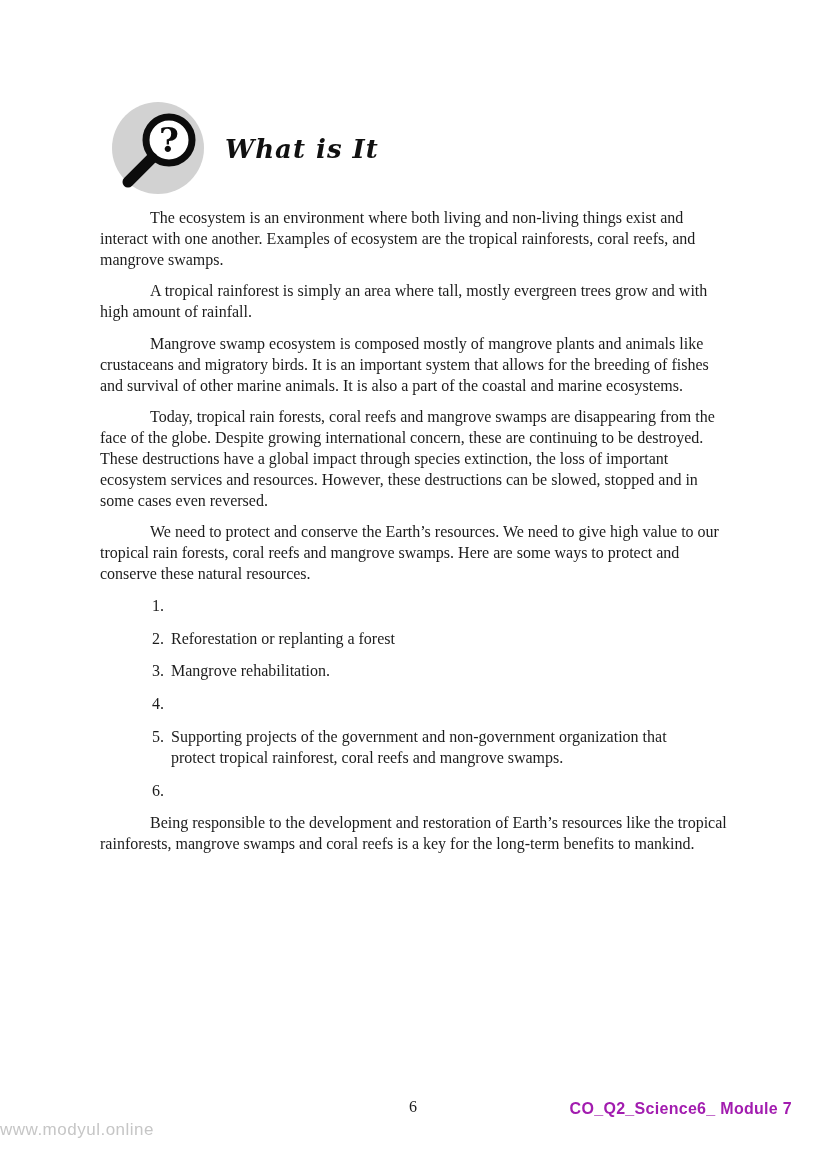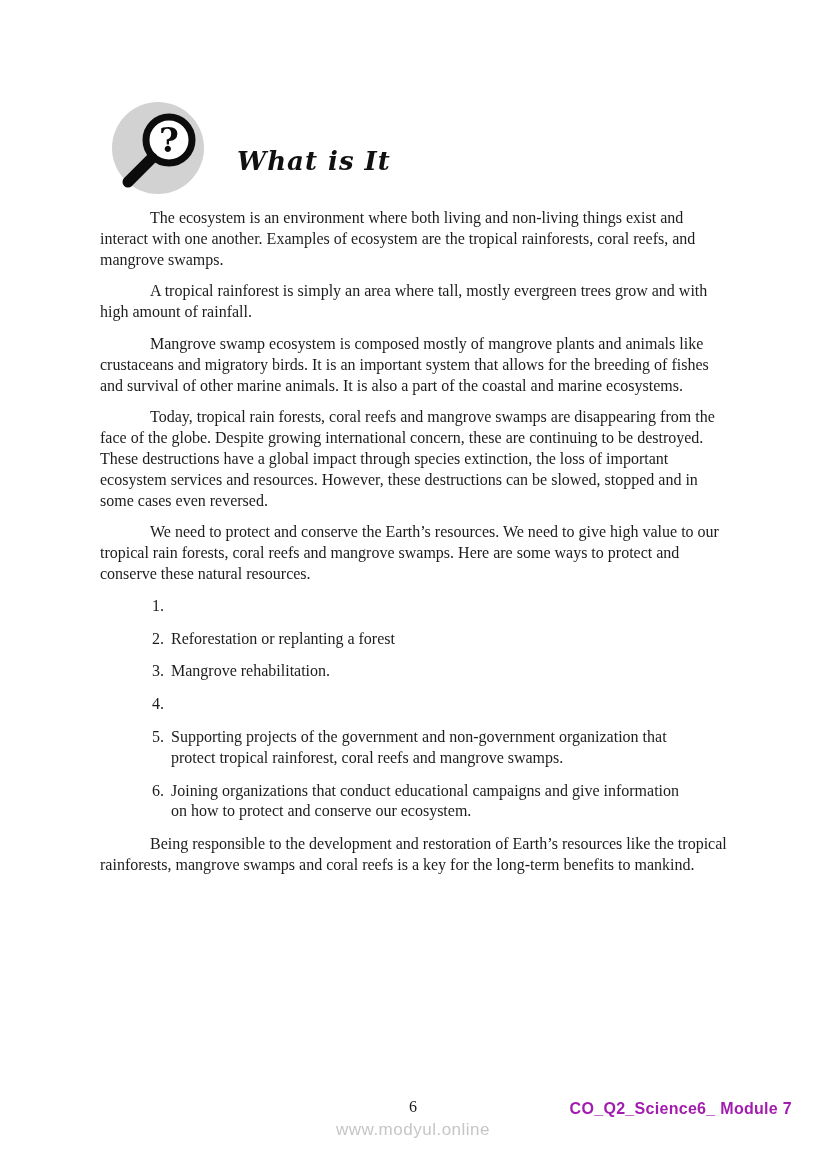--- a/index.html
+++ b/index.html
@@ -35,21 +35,21 @@
   }
   .icon-circle svg {
     position: absolute;
     left: 0;
     top: 0;
   }
   .section-title {
     position: absolute;
     left: 113px;
     top: 32px;
-    margin: 12px;
+    margin: 0;
     font-family: "DejaVu Serif", serif;
     font-size: 26px;
     font-weight: bold;
     font-style: italic;
     letter-spacing: 1px;
     color: #111111;
     white-space: nowrap;
   }
 
   
@@ -103,21 +103,21 @@
     font-weight: bold;
     color: #a21caf;
     letter-spacing: 0.3px;
     white-space: nowrap;
   }
   .watermark {
     position: absolute;
     top: 1120px;
     left: 0;
     width: 826px;
-    text-align: center;
+    text-align: left;
     font-family: "Liberation Sans", sans-serif;
     font-size: 17px;
     letter-spacing: 0.5px;
     color: #c6c6c6;
   }
 </style>
 </head>
 <body>
 
 <div class="page">
@@ -154,21 +154,20 @@
       </li>
       <li class="list-item">
         <span class="num">4.</span>
       </li>
       <li class="list-item">
         <span class="num">5.</span>
         <span class="txt">Supporting projects of the government and non-government organization that protect tropical rainforest, coral reefs and mangrove swamps.</span>
       </li>
       <li class="list-item">
         <span class="num">6.</span>
-        <span class="txt">Joining organizations that conduct educational campaigns and give information on how to protect and conserve our ecosystem.</span>
       </li>
     </ol>
 
     <p>Being responsible to the development and restoration of Earth’s resources like the tropical rainforests, mangrove swamps and coral reefs is a key for the long-term benefits to mankind.</p>
   </div>
 
   <div class="page-number">6</div>
   <div class="module-code">CO_Q2_Science6_ Module 7</div>
   <div class="watermark">www.modyul.online</div>
 

